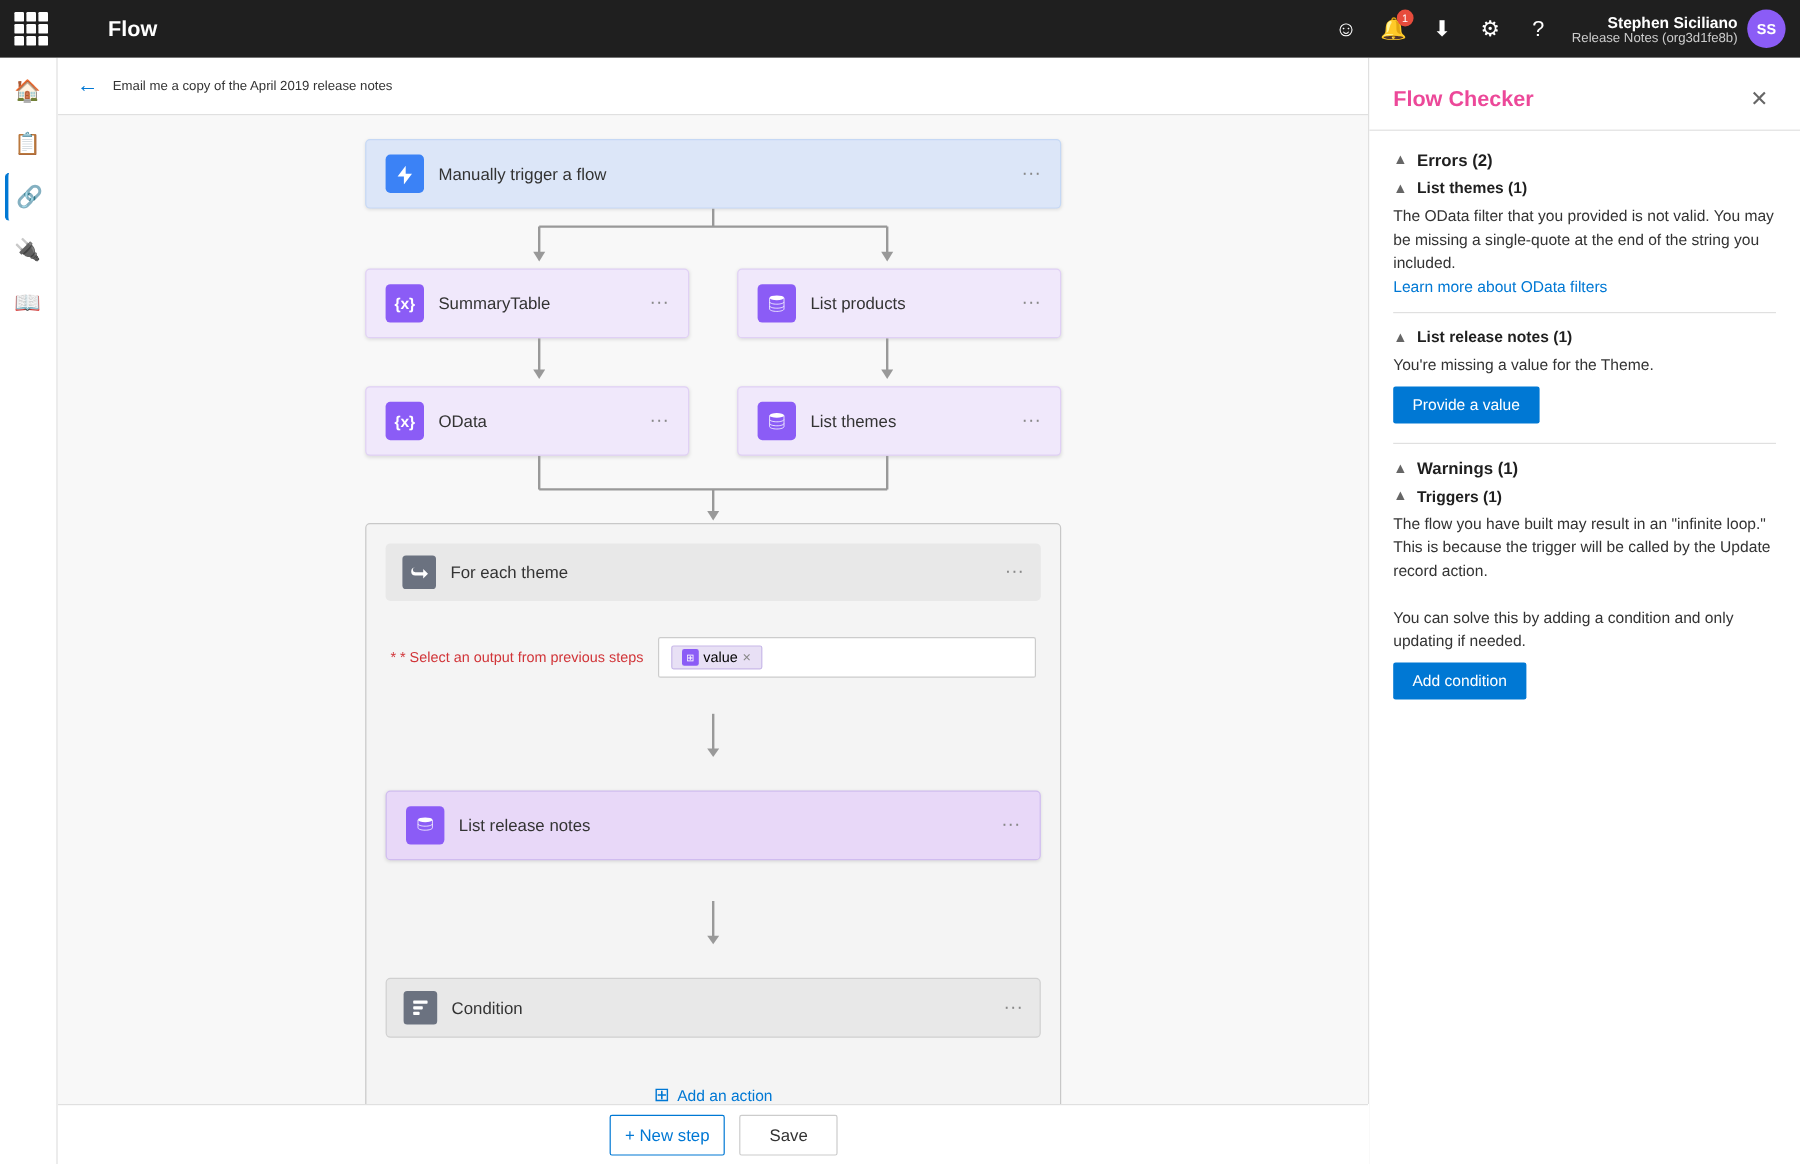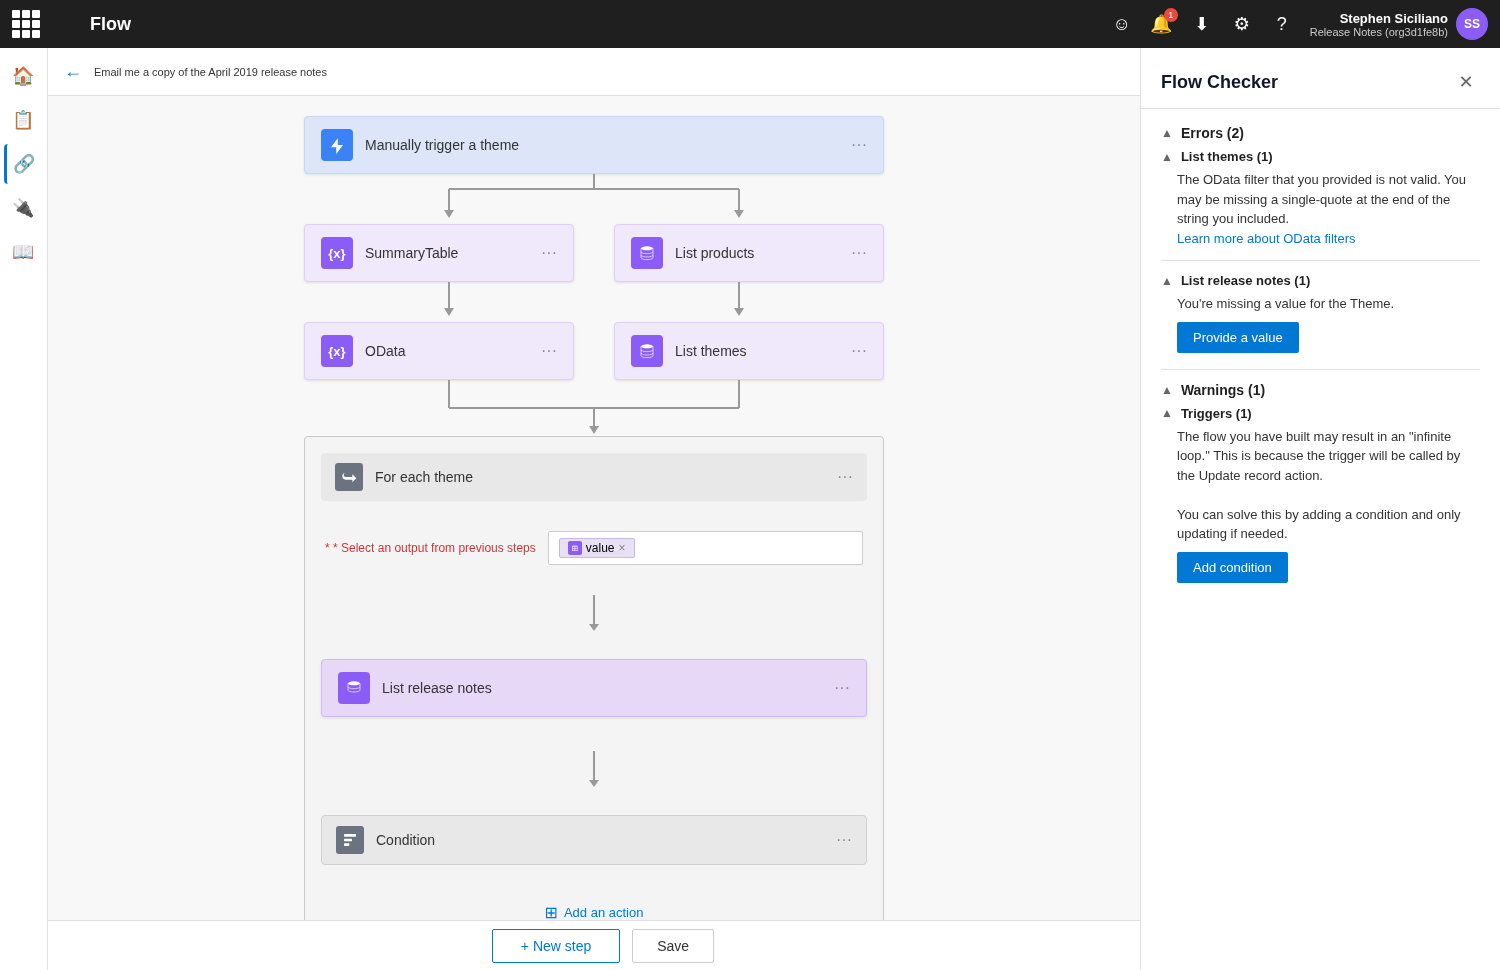--- a/index.html
+++ b/index.html
@@ -158,21 +158,21 @@
     .flow-checker-header {
       display: flex;
       align-items: center;
       justify-content: space-between;
       padding: 20px 20px 12px 20px;
       border-bottom: 1px solid #e0e0e0;
     }
     .flow-checker-title {
       font-size: 18px;
       font-weight: 600;
-      color: #0f172a;
+      color: #ec4899;
     }
     .close-btn {
       cursor: pointer;
       font-size: 18px;
       color: #666;
       width: 28px; height: 28px;
       display: flex; align-items: center; justify-content: center;
     }
     .checker-body { padding: 16px 20px; }
 
@@ -202,21 +202,21 @@
     }
     .subsection-title {
       font-size: 13px;
       font-weight: 600;
       color: #1f1f1f;
     }
     .subsection-body {
       font-size: 13px;
       color: #333;
       line-height: 1.5;
-      margin-left: 16px;
+      margin-left: 0;
     }
     .link-blue {
       color: #0078d4;
       cursor: pointer;
       text-decoration: none;
     }
     .btn-primary {
       background: #0078d4;
       color: white;
       border: none;
@@ -418,21 +418,21 @@
       display: flex;
       align-items: center;
       justify-content: center;
       gap: 12px;
       z-index: 80;
     }
     .btn-new-step {
       border: 1px solid #0078d4;
       color: #0078d4;
       background: white;
-      padding: 8px 28px;
+      padding: 8px 12px;
       border-radius: 2px;
       font-size: 14px;
       cursor: pointer;
       margin-left: 18px;
     }
     .btn-save {
       border: 1px solid #ccc;
       color: #333;
       background: white;
       padding: 8px 24px;
@@ -491,21 +491,21 @@
 
 <div class="main-canvas">
   <div class="flow-wrap">
 
     <div class="flow-block block-blue" style="width:580px;">
       <div class="flow-block-icon icon-blue">
         <svg width="18" height="18" viewBox="0 0 24 24" fill="white">
             <path d="M13 3v9h7l-9 12v-9H4z"></path>
           </svg>
       </div>
-      <span class="flow-block-title">Manually trigger a theme</span>
+      <span class="flow-block-title">Manually trigger a flow</span>
       <span class="flow-block-menu">···</span>
     </div>
 
     <div style="position:relative;width:580px;height:50px;">
       <svg width="580" height="50" style="display:block;">
 
         <line x1="290" y1="0" x2="290" y2="15" stroke="#999" stroke-width="2"></line>
 
         <line x1="145" y1="15" x2="435" y2="15" stroke="#999" stroke-width="2"></line>
 

